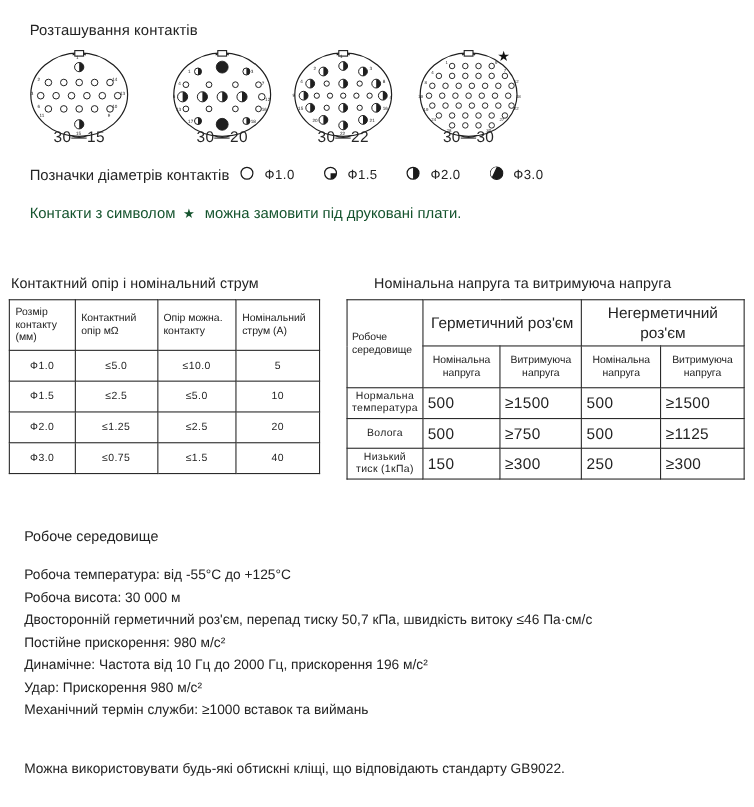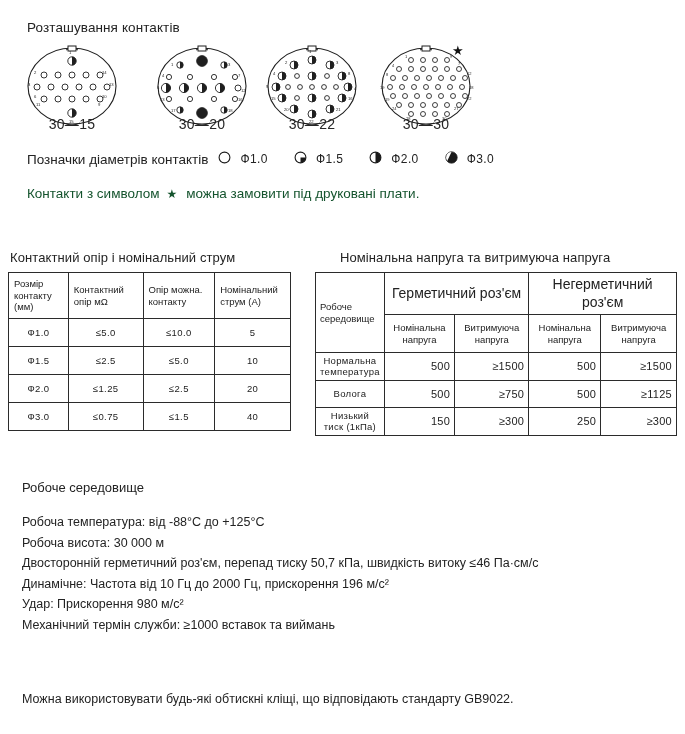--- a/index.html
+++ b/index.html
@@ -91,21 +91,21 @@
 
   
   #tbl-voltage{left:315px;top:272px;width:362px;}
   #tbl-voltage th{
     font-size:9.5px;line-height:1.25;text-align:center;padding:3px 4px;
   }
   #tbl-voltage th.envhead{
     text-align:left;font-size:9.5px;padding-left:4px;
   }
   #tbl-voltage th.sub{text-align:center;height:38px;padding:3px 5px;}
-  #tbl-voltage td{font-size:11px;text-align:right;height:27px;letter-spacing:.3px;}
+  #tbl-voltage td{font-size:14px;text-align:left;height:27px;letter-spacing:.3px;}
   #tbl-voltage td.env{text-align:center;font-size:9.5px;line-height:1.2;padding:2px 4px;}
   #tbl-voltage col.v0{width:62px;}
   #tbl-voltage col.v1{width:72px;}
   #tbl-voltage col.v2{width:76px;}
   #tbl-voltage col.v3{width:74px;}
   #tbl-voltage col.v4{width:78px;}
   #tbl-voltage th.grp{height:24px;font-size:14px;text-align:center;}
 
   
   .env-title{
@@ -543,23 +543,24 @@
         <td>150</td>
         <td>≥300</td>
         <td>250</td>
         <td>≥300</td>
       </tr>
     </tbody>
   </table>
 
   <div class="env-title">Робоче середовище</div>
   <div class="env-list">
-    <div>Робоча температура: від -88°C до +125°C</div>
+    <div>Робоча температура: від -55°C до +125°C</div>
     <div>Робоча висота: 30 000 м</div>
     <div>Двосторонній герметичний роз'єм, перепад тиску 50,7 кПа, швидкість витоку ≤46 Па·см/с</div>
+    <div>Постійне прискорення: 980 м/с²</div>
     <div>Динамічне: Частота від 10 Гц до 2000 Гц, прискорення 196 м/с²</div>
     <div>Удар: Прискорення 980 м/с²</div>
     <div>Механічний термін служби: ≥1000 вставок та виймань</div>
   </div>
 
   <div class="footer-note">Можна використовувати будь-які обтискні кліщі, що відповідають стандарту GB9022.</div>
 
 </div>
 
 </body></html>

